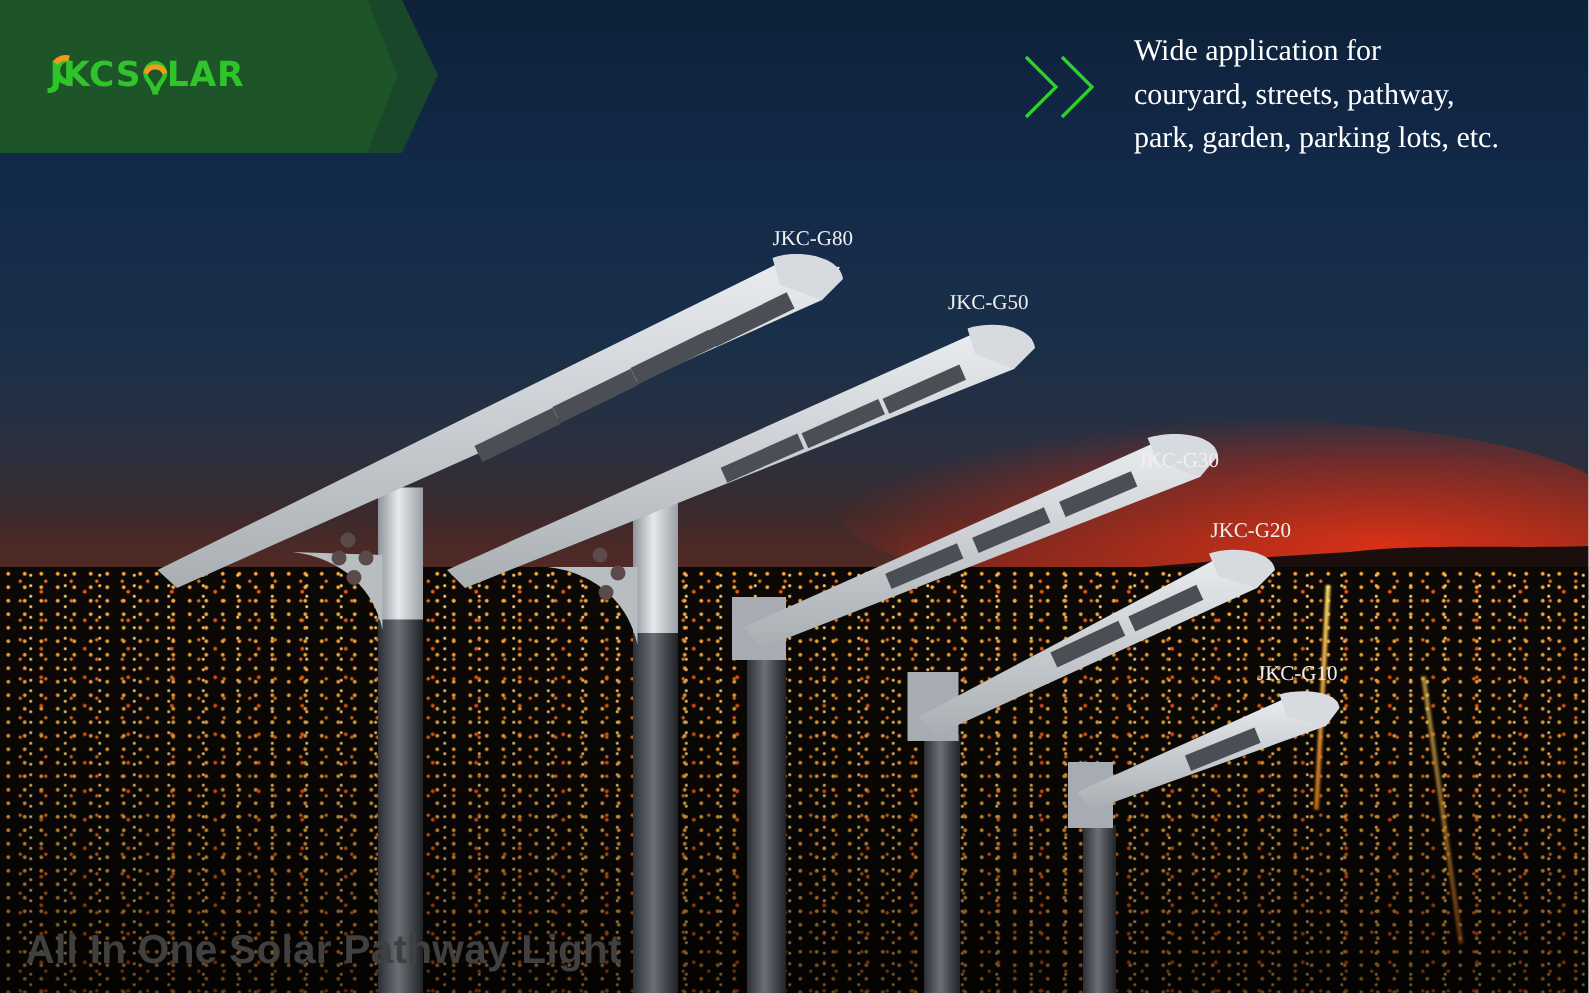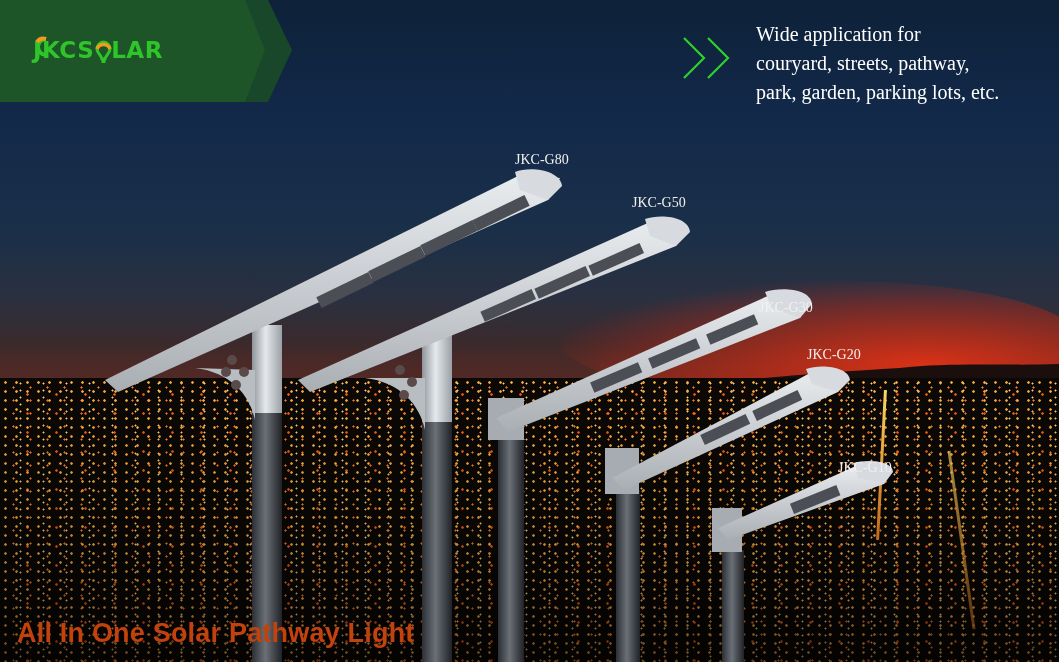--- a/index.html
+++ b/index.html
@@ -31,21 +31,21 @@
 
   
   .app-block{position:absolute;left:682px;top:20px;}
   .chevrons{position:absolute;left:0;top:14px;width:60px;height:60px;}
   .app-text{position:absolute;left:74px;top:0;width:320px;font-family:"Liberation Serif",serif;color:#ffffff;font-size:20px;line-height:29px;white-space:nowrap;}
 
   
   .model-label{position:absolute;font-family:"Liberation Serif",serif;font-size:14px;color:#f0f0f0;white-space:nowrap;}
 
   
-  .footer-title{position:absolute;left:17px;top:618px;font-family:"Liberation Sans",sans-serif;font-weight:bold;font-size:27px;color:#c2410c;letter-spacing:0.2px;}
+  .footer-title{position:absolute;left:17px;top:618px;font-family:"Liberation Sans",sans-serif;font-weight:bold;font-size:27px;color:#404040;letter-spacing:0.2px;}
 
   .lamps{position:absolute;left:0;top:0;width:1059px;height:662px;}
 </style>
 </head>
 <body>
 
 <div class="scene">
   <div class="sky-left"></div>
   <div class="redglow"></div>
   <svg class="hills" viewBox="0 0 560 40" preserveAspectRatio="none">
@@ -164,15 +164,15 @@
     <div>Wide application for</div>
     <div>couryard, streets, pathway,</div>
     <div>park, garden, parking lots, etc.</div>
   </div>
 </div>
 
 <div class="model-label" style="left:515px;top:152px;">JKC-G80</div>
 <div class="model-label" style="left:632px;top:195px;">JKC-G50</div>
 <div class="model-label" style="left:759px;top:256px;margin-top:44px;">JKC-G30</div>
 <div class="model-label" style="left:807px;top:347px;text-align:center;">JKC-G20</div>
-<div class="model-label" style="left:838px;top:460px;">JKC-G10</div>
+<div class="model-label" style="left:838px;top:442px;">JKC-G10</div>
 
 <div class="footer-title">All In One Solar Pathway Light</div>
 
 </body></html>

